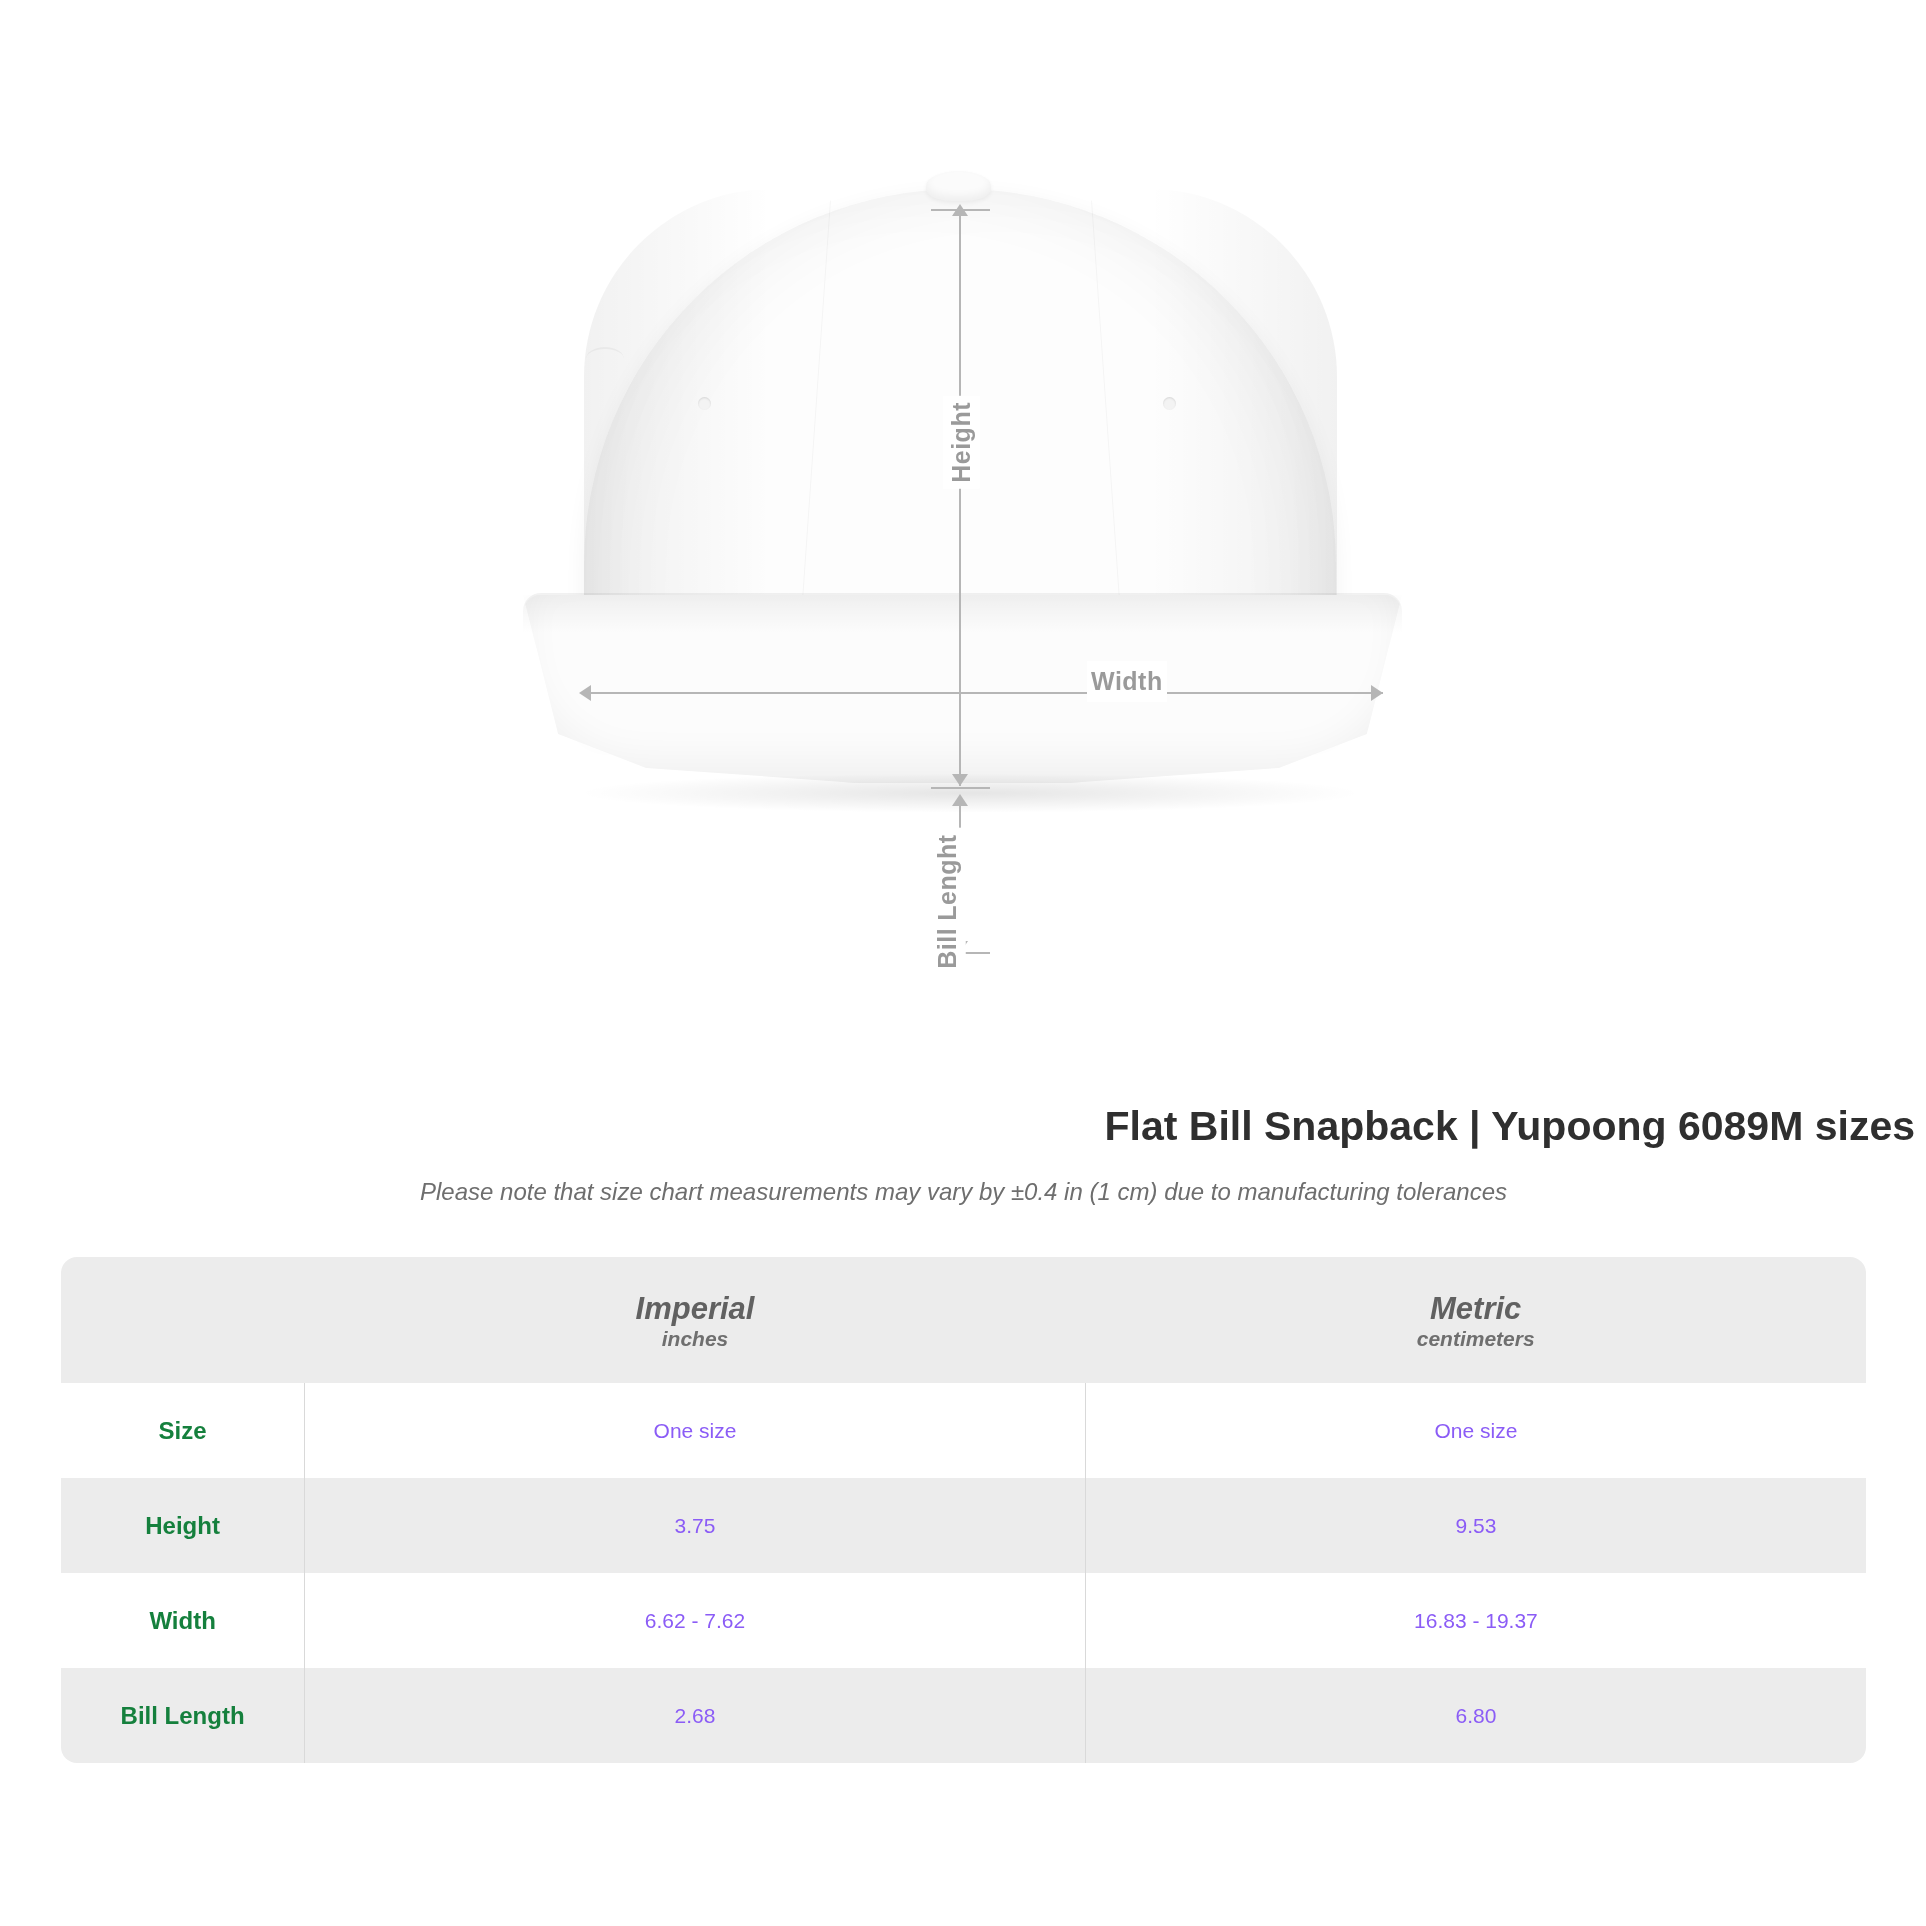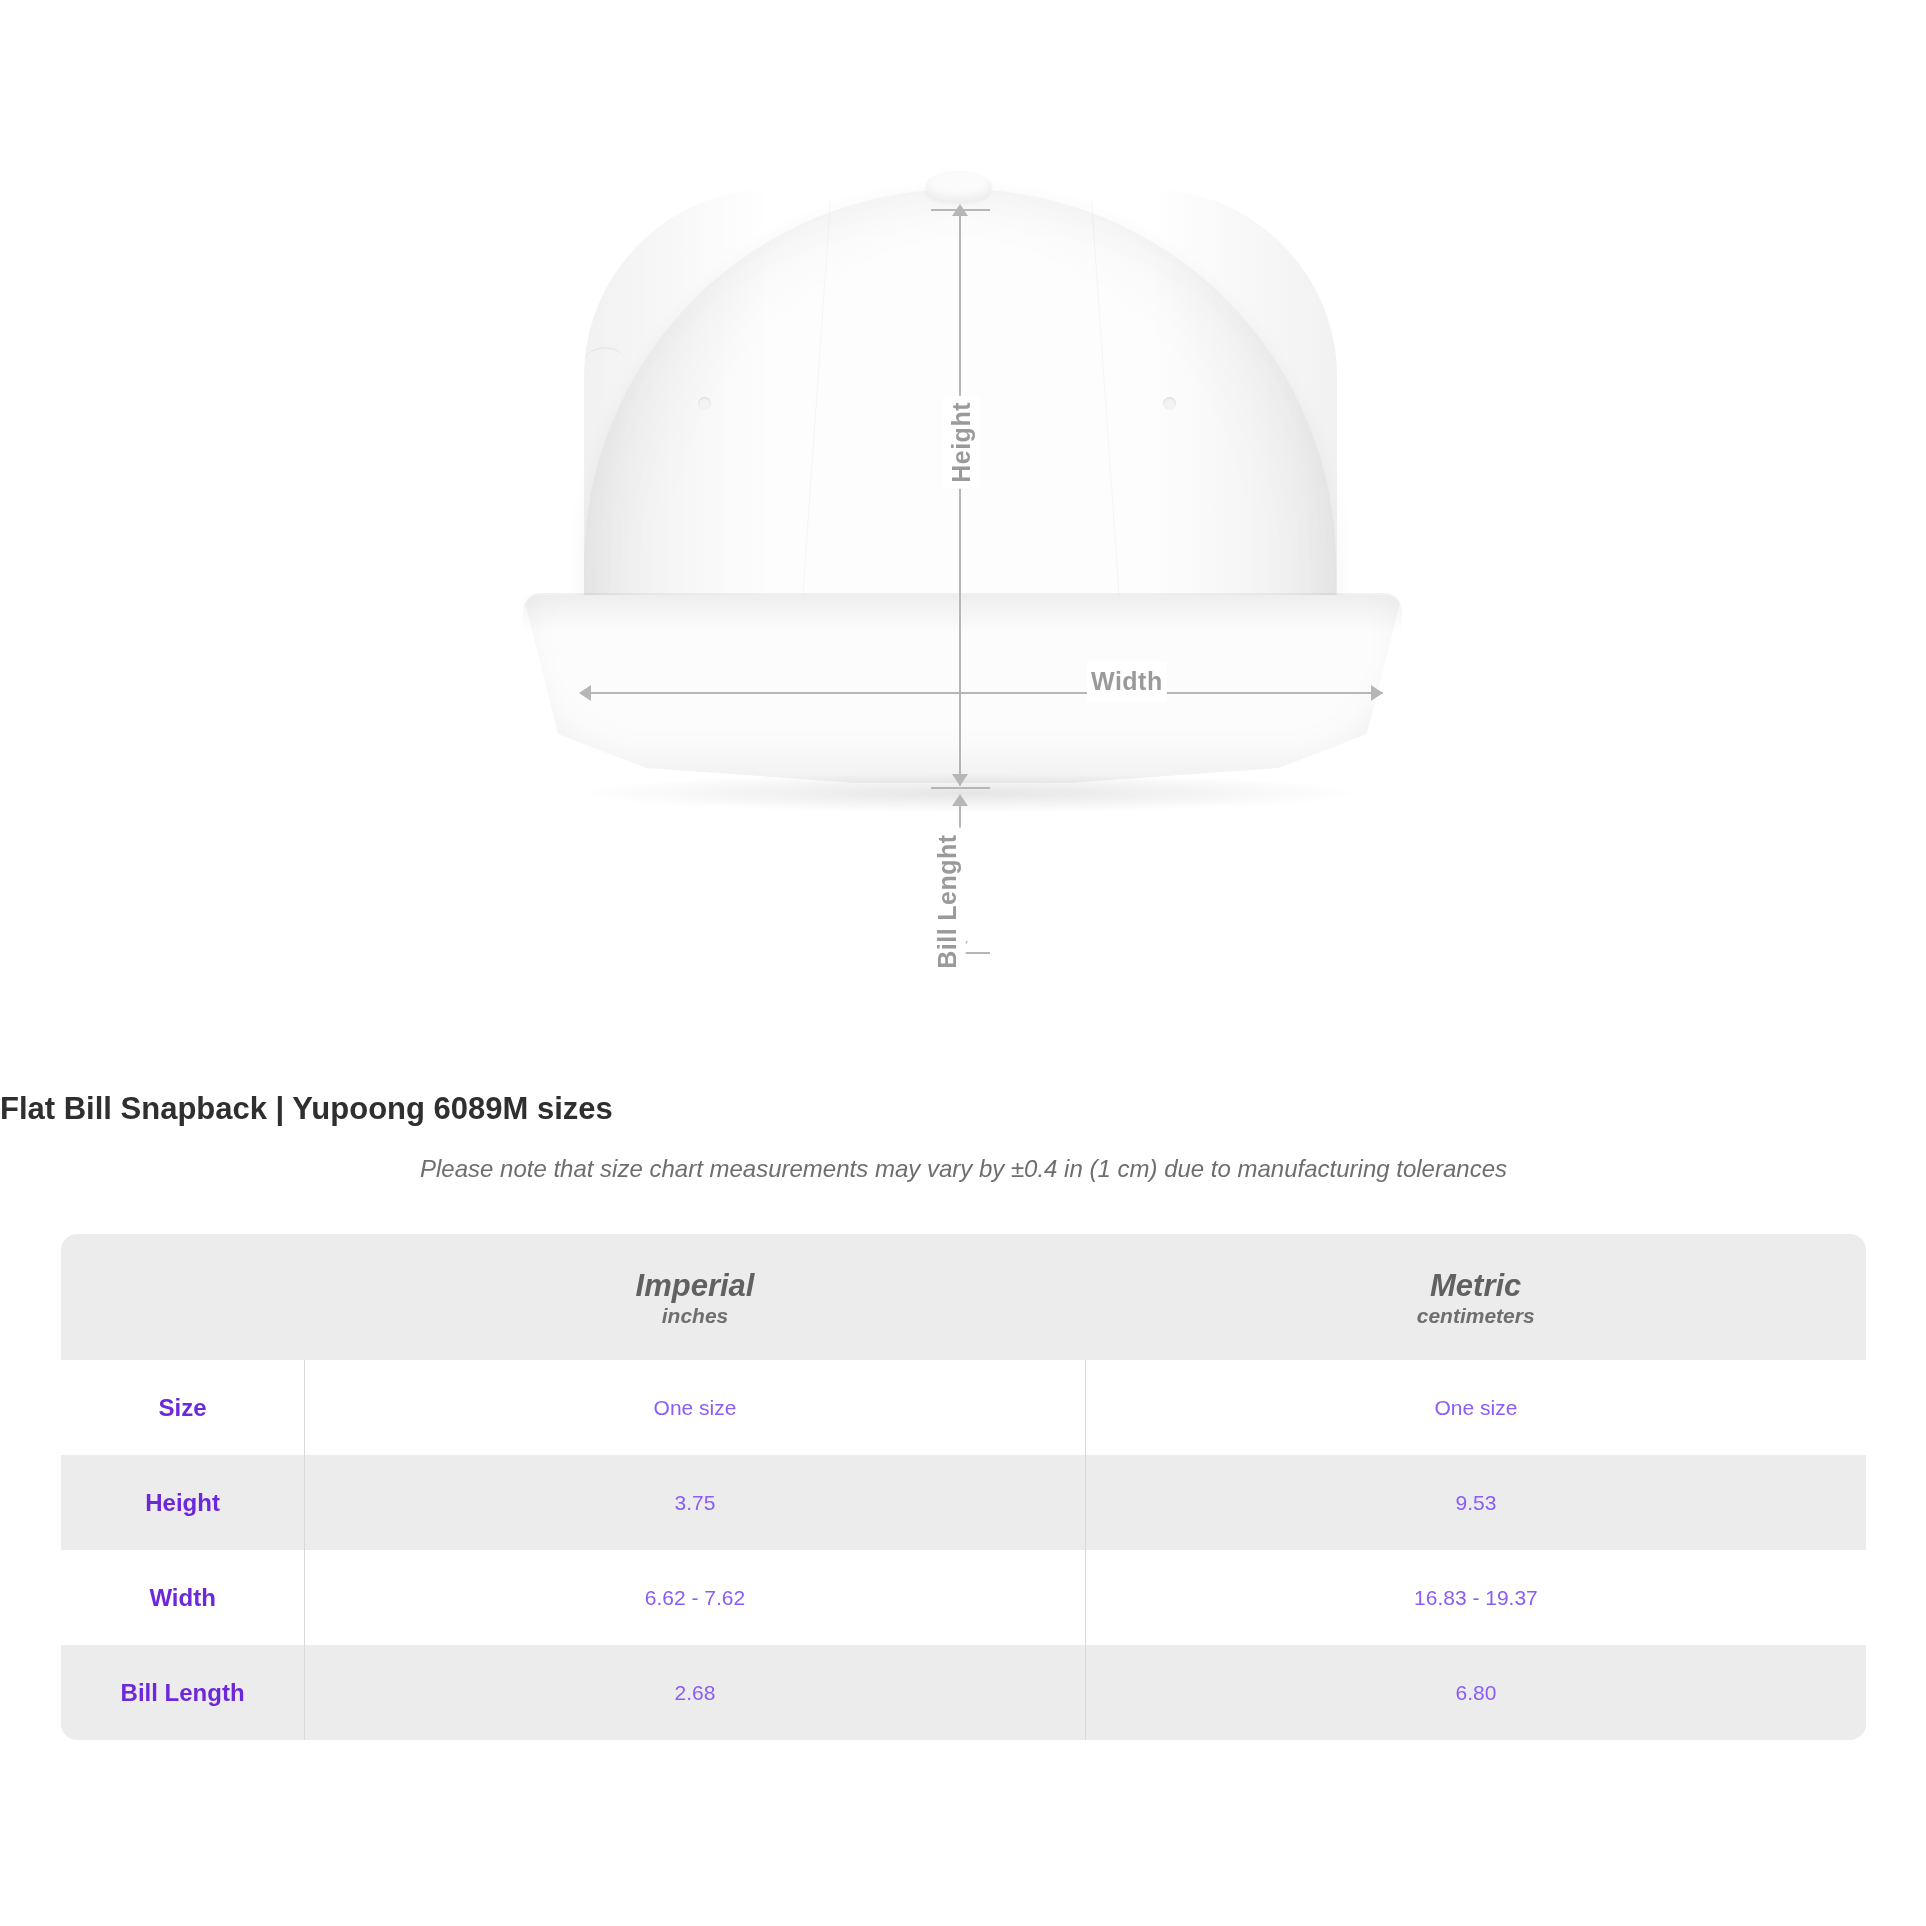--- a/index.html
+++ b/index.html
@@ -187,25 +187,25 @@
     text-align: center;
     line-height: 1.15;
   }
   .vertical-text {
     writing-mode: vertical-rl;
     transform: rotate(180deg);
   }
 
   
   .title {
-    text-align: left;
-    font-size: 31px;
+    text-align: right;
+    font-size: 41px;
     font-weight: bold;
     color: #2f2f2f;
-    margin: 0;
+    margin: 12px;
     padding-top: 22px;
   }
   .subtitle {
     text-align: center;
     font-size: 24px;
     font-style: italic;
     color: #6e6e6e;
     margin: 28px 0 0 0;
   }
 
@@ -254,21 +254,21 @@
   }
   tbody tr.alt {
     background: #ececec;
   }
   tbody td {
     font-size: 21px;
     color: #8b5cf6;
   }
   tbody td.row-label {
     font-weight: bold;
-    color: #6d28d9;
+    color: #15803d;
     font-size: 24px;
   }
   tbody td.sep-left {
     border-left: 1px solid #d9d9d9;
   }
   tbody tr:last-child td:first-child {
     border-bottom-left-radius: 16px;
   }
   tbody tr:last-child td:last-child {
     border-bottom-right-radius: 16px;

